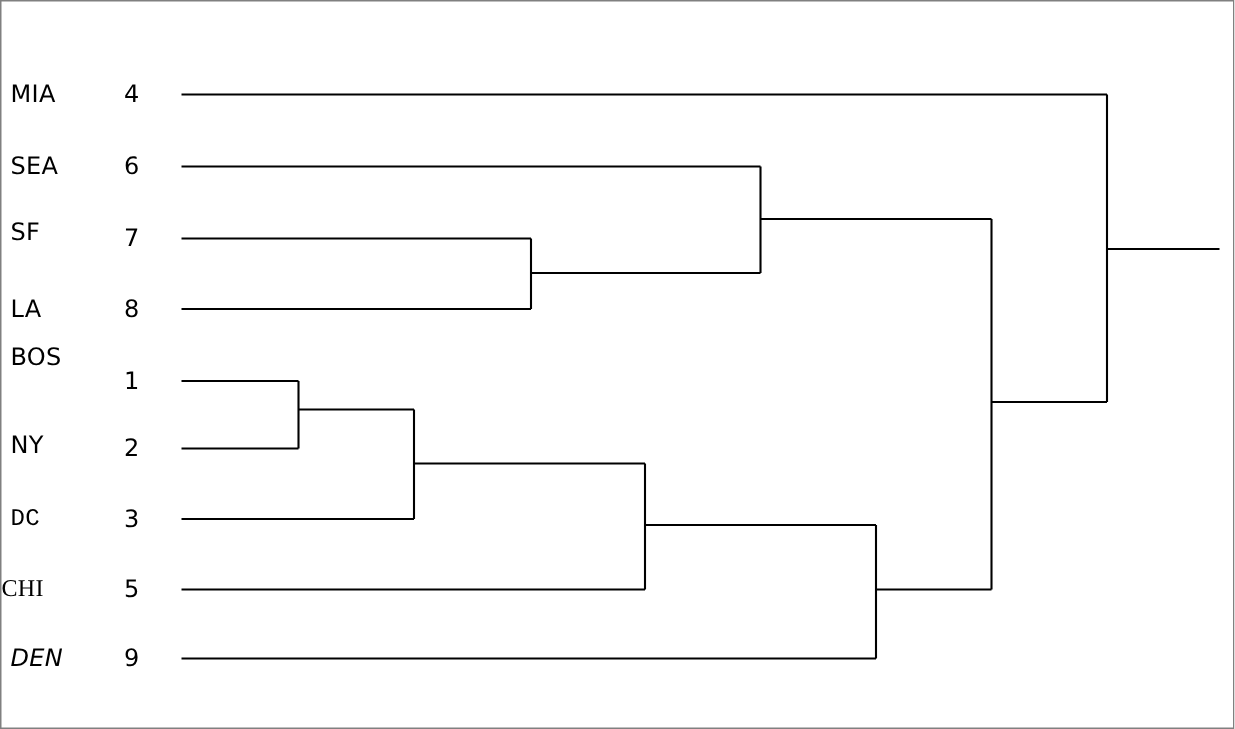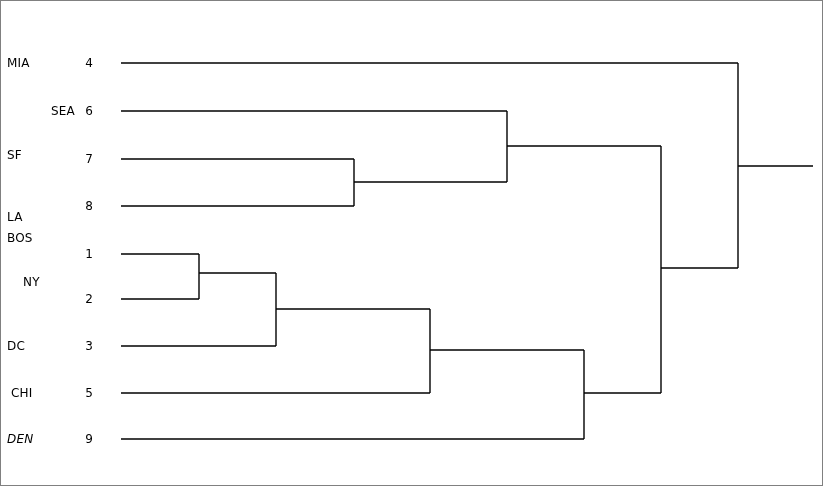--- a/index.html
+++ b/index.html
@@ -8,21 +8,21 @@
     position:relative;
     width:823px;height:486px;
     background:#ffffff;
     border:1px solid #808080;
     box-sizing:border-box;
     overflow:hidden;
   }
   #plot{position:absolute;left:0;top:0;width:821px;height:484px;}
   .leaf-label{
     position:absolute;
-    font-size:12px;
+    font-size:16px;
     color:#000000;
     white-space:nowrap;
     line-height:1;
     transform:translateY(-50%);
     letter-spacing:0.2px;
   }
   .leaf-label.name{text-align:left;}
   .leaf-label.idx{text-align:right;width:24px;}
   svg{display:block;}
   .branch{stroke:#000000;stroke-width:1.4px;fill:none;stroke-linecap:butt;}
@@ -56,30 +56,30 @@
         <line x1="506" y1="110" x2="506" y2="181" class="branch"></line>
         <line x1="583" y1="349" x2="583" y2="438" class="branch"></line>
         <line x1="660" y1="145" x2="660" y2="392" class="branch"></line>
         <line x1="737" y1="62" x2="737" y2="267" class="branch"></line>
         <line x1="737" y1="165" x2="812" y2="165" class="branch"></line>
       </g>
   </svg>
   <div id="labels">
       <div class="leaf-label name" style="left: 6px; top: 62px;">MIA</div>
       <div class="leaf-label idx" style="left: 68px; top: 62px;">4</div>
-      <div class="leaf-label name" style="left: 6px; top: 110px; margin-left: 44px;">SEA</div>
+      <div class="leaf-label name" style="left: 6px; top: 110px;">SEA</div>
       <div class="leaf-label idx" style="left: 68px; top: 110px;">6</div>
       <div class="leaf-label name" style="left: 6px; top: 154px;">SF</div>
       <div class="leaf-label idx" style="left: 68px; top: 158px;">7</div>
-      <div class="leaf-label name" style="left: 6px; top: 205px; margin-top: 11px;">LA</div>
+      <div class="leaf-label name" style="left: 6px; top: 205px;">LA</div>
       <div class="leaf-label idx" style="left: 68px; top: 205px;">8</div>
       <div class="leaf-label name" style="left: 6px; top: 237px;">BOS</div>
       <div class="leaf-label idx" style="left: 68px; top: 253px;">1</div>
-      <div class="leaf-label name" style="left: 6px; top: 281px; margin-left: 16px;">NY</div>
+      <div class="leaf-label name" style="left: 6px; top: 296px;">NY</div>
       <div class="leaf-label idx" style="left: 68px; top: 298px;">2</div>
-      <div class="leaf-label name" style="left: 6px; top: 345px;">DC</div>
+      <div class="leaf-label name" style="left: 6px; top: 345px; font-family: Liberation Mono, monospace;">DC</div>
       <div class="leaf-label idx" style="left: 68px; top: 345px;">3</div>
-      <div class="leaf-label name" style="left: 10px; top: 392px;">CHI</div>
+      <div class="leaf-label name" style="left: 0; top: 392px; font-family: Liberation Serif, serif;">CHI</div>
       <div class="leaf-label idx" style="left: 68px; top: 392px;">5</div>
       <div class="leaf-label name" style="left: 6px; top: 438px; font-style: italic;">DEN</div>
       <div class="leaf-label idx" style="left: 68px; top: 438px;">9</div>
     </div>
 </div>
 
 </body></html>

